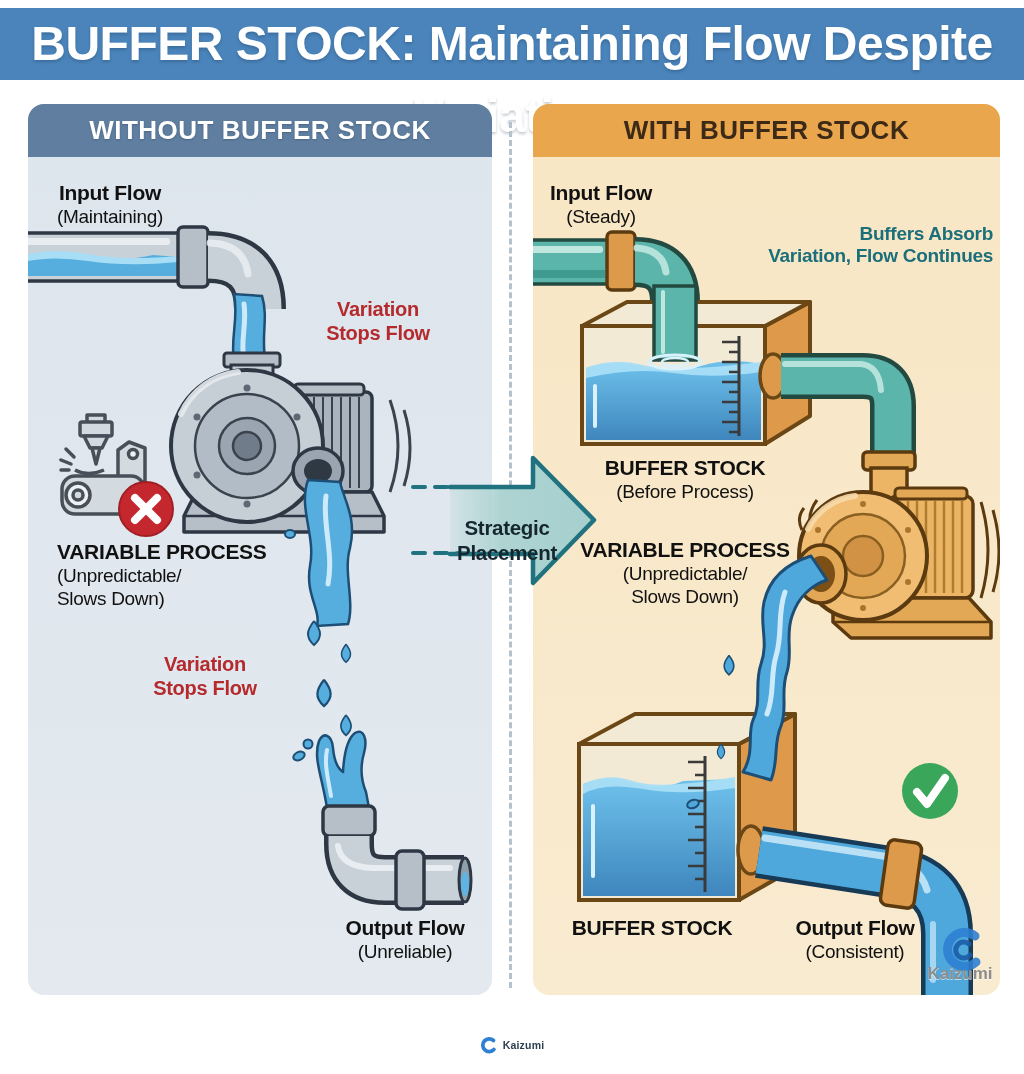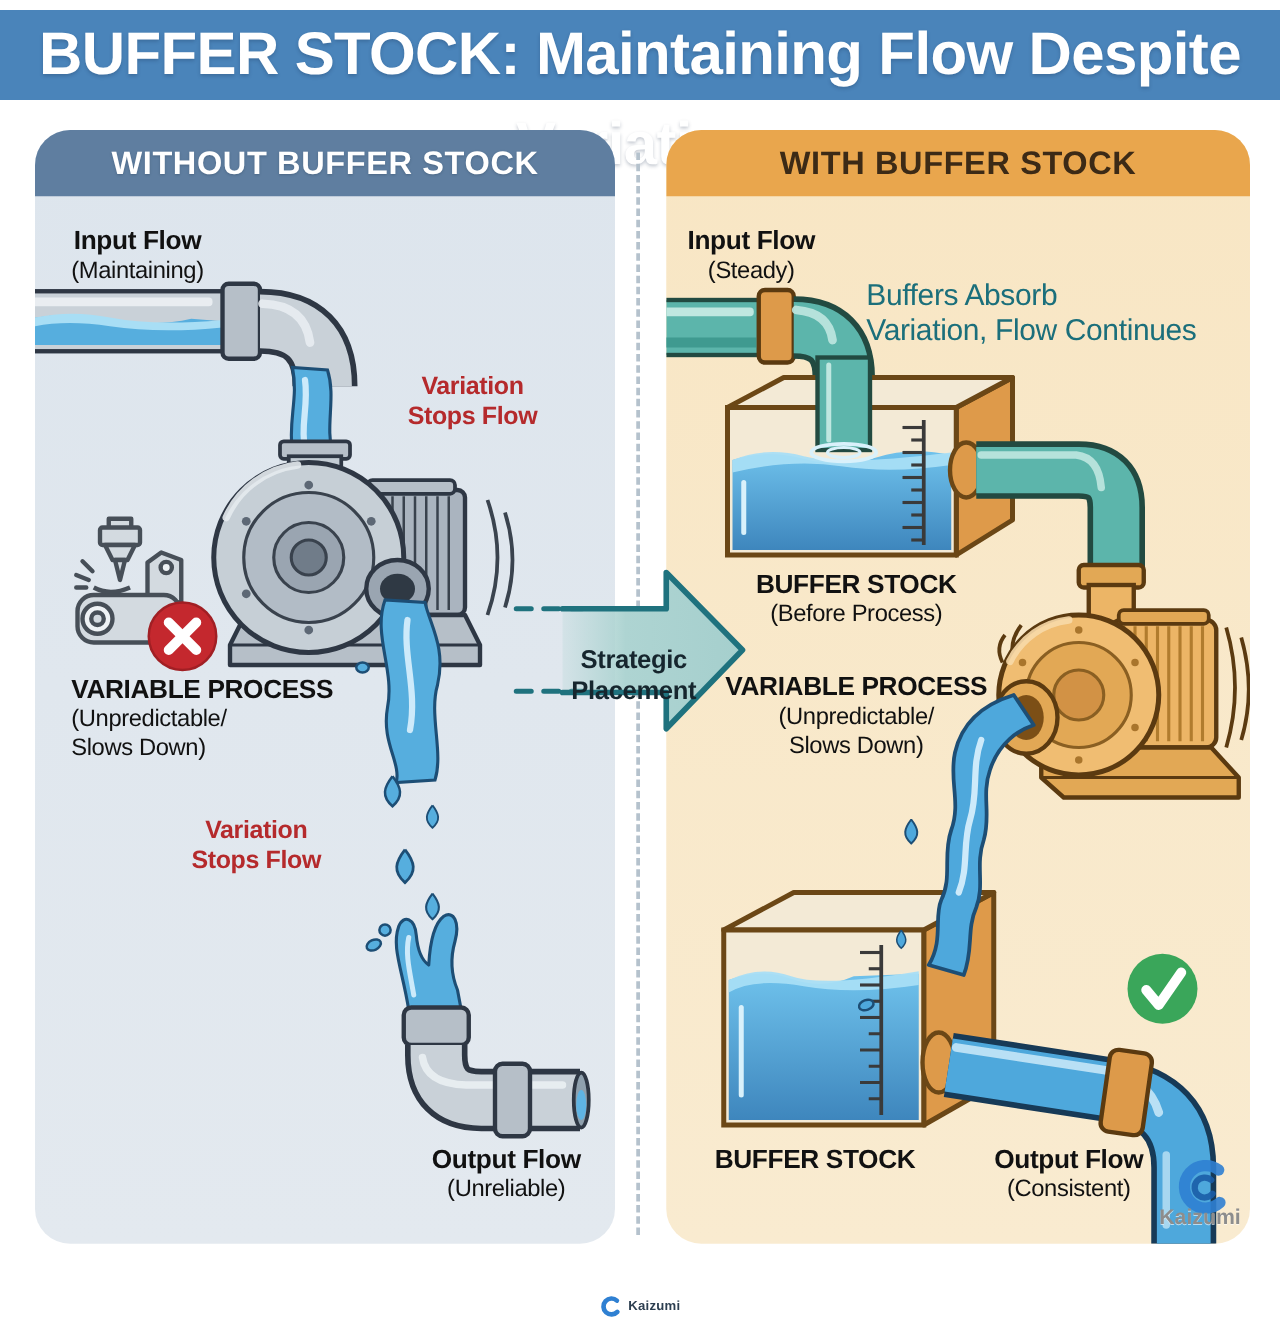--- a/index.html
+++ b/index.html
@@ -1,39 +1,39 @@
 <!DOCTYPE html>
 <html><head>
 <meta charset="utf-8">
 <style>
   html,body{margin:0;padding:0;background:#ffffff;}
   .stage{position:relative;width:1024px;height:1074px;background:#ffffff;overflow:hidden;
          font-family:"Liberation Sans",sans-serif;}
   .titlebar{position:absolute;left:0;top:8px;width:1024px;height:72px;background:#4a84ba;}
   .titlebar h1{margin:0;line-height:72px;text-align:center;color:#ffffff;font-size:48px;
                font-weight:bold;letter-spacing:-0.5px;text-shadow:0 2px 3px rgba(20,40,70,.25);}
-  .panel{position:absolute;top:104px;height:891px;border-radius:28px;overflow:hidden;}
+  .panel{position:absolute;top:104px;height:891px;border-radius:16px;overflow:hidden;}
   .panel-left{left:28px;width:464px;background:linear-gradient(180deg,#dde5ed 0%,#e3e9ef 100%);}
   .panel-right{left:533px;width:467px;background:linear-gradient(180deg,#f8e6c4 0%,#f9ebd0 100%);}
   .phead{position:absolute;left:0;top:0;width:100%;height:53px;text-align:center;}
   .phead-left{background:#5f7ea0;}
   .phead-right{background:#e9a64d;}
   .phead span{display:inline-block;line-height:53px;font-size:26px;font-weight:bold;letter-spacing:.5px;}
   .phead-left span{color:#ffffff;text-shadow:0 1px 2px rgba(30,50,70,.3);}
   .phead-right span{color:#3c2a16;}
   .divider{position:absolute;left:509px;top:122px;height:866px;width:0;border-left:3px dashed #b5c2cd;}
   .art{position:absolute;left:0;top:0;width:100%;height:100%;}
   .lbl{position:absolute;text-align:center;color:#111111;letter-spacing:-0.3px;}
   .lbl .b{font-size:21px;font-weight:bold;line-height:1.15;}
   .lbl .s{font-size:19px;font-weight:normal;line-height:1.22;}
   .lbl-left{text-align:left;}
   .red{position:absolute;color:#b52a2c;font-weight:bold;font-size:20px;line-height:1.18;
        text-align:center;letter-spacing:-0.3px;}
-  .teal{position:absolute;color:#1b6f7b;font-weight:normal;font-size:24px;line-height:1.18;
-        text-align:left;letter-spacing:-0.3px;}
+  .teal{position:absolute;color:#1b6f7b;font-weight:bold;font-size:19px;line-height:1.18;
+        text-align:right;letter-spacing:-0.3px;}
   .arrowbox{position:absolute;left:405px;top:450px;width:200px;height:140px;z-index:5;}
   .arrowbox .txt{position:absolute;left:28px;top:42px;width:148px;text-align:center;color:#16262e;
                  font-weight:bold;font-size:20.5px;line-height:1.24;letter-spacing:-0.3px;margin-top:23px;}
   .watermark{position:absolute;left:374px;top:860px;width:106px;text-align:center;
              color:#8d8d8d;font-weight:bold;font-size:17px;text-shadow:0 1px 0 rgba(255,255,255,.6);}
   .footer{position:absolute;left:0;top:1036px;width:1024px;display:flex;justify-content:center;
           align-items:center;gap:5px;}
   .footer span{font-size:10.5px;font-weight:bold;color:#2c3e50;letter-spacing:.2px;}
 </style>
 </head>

